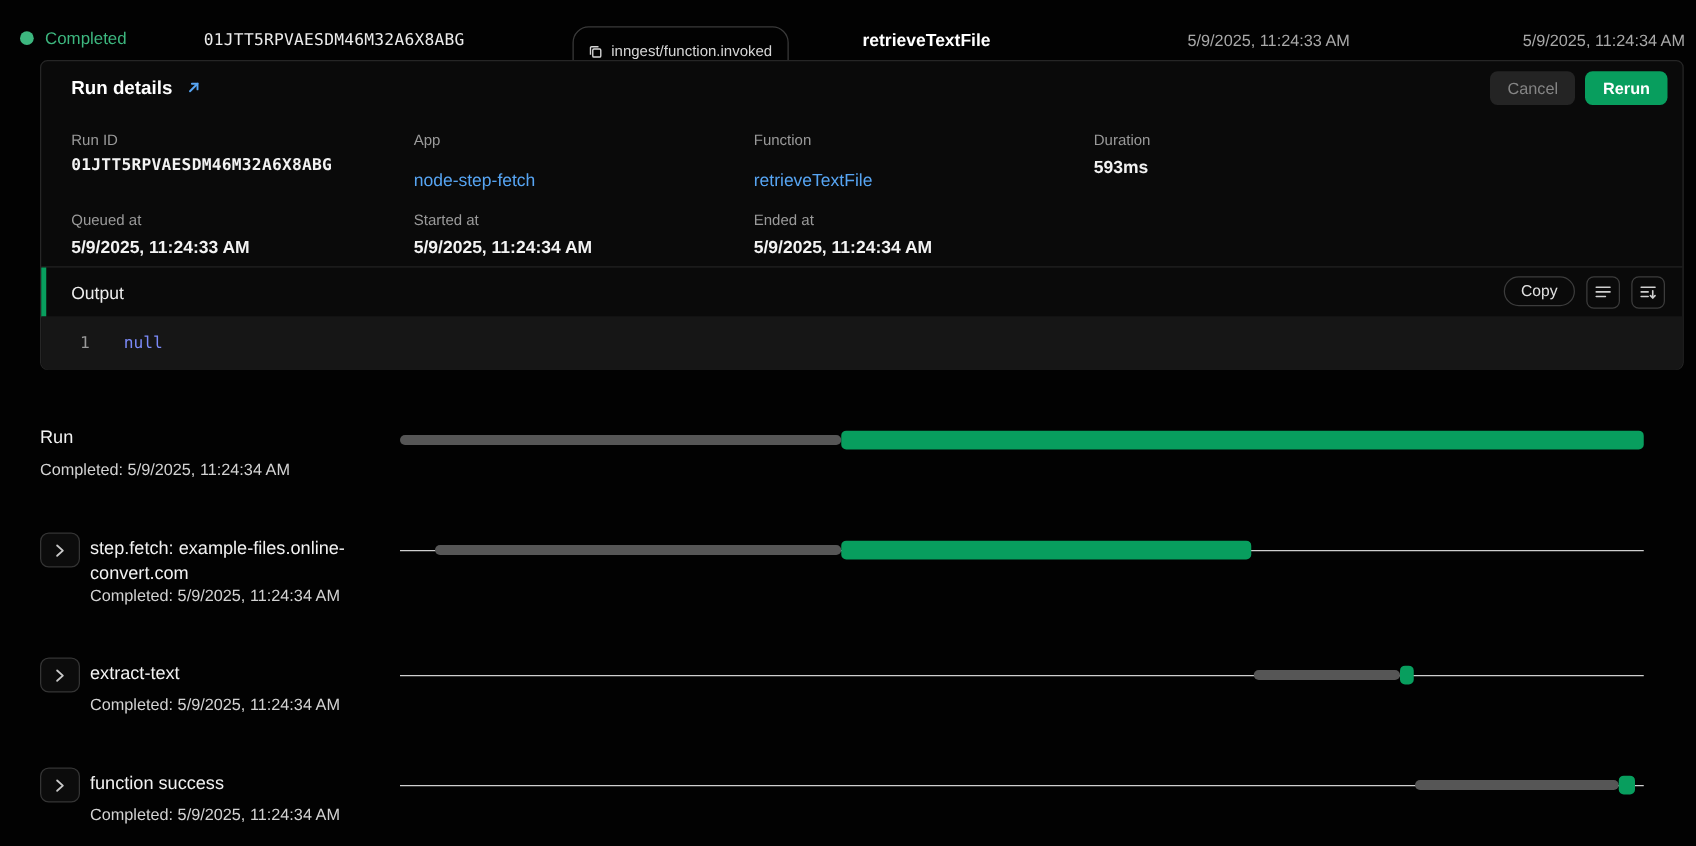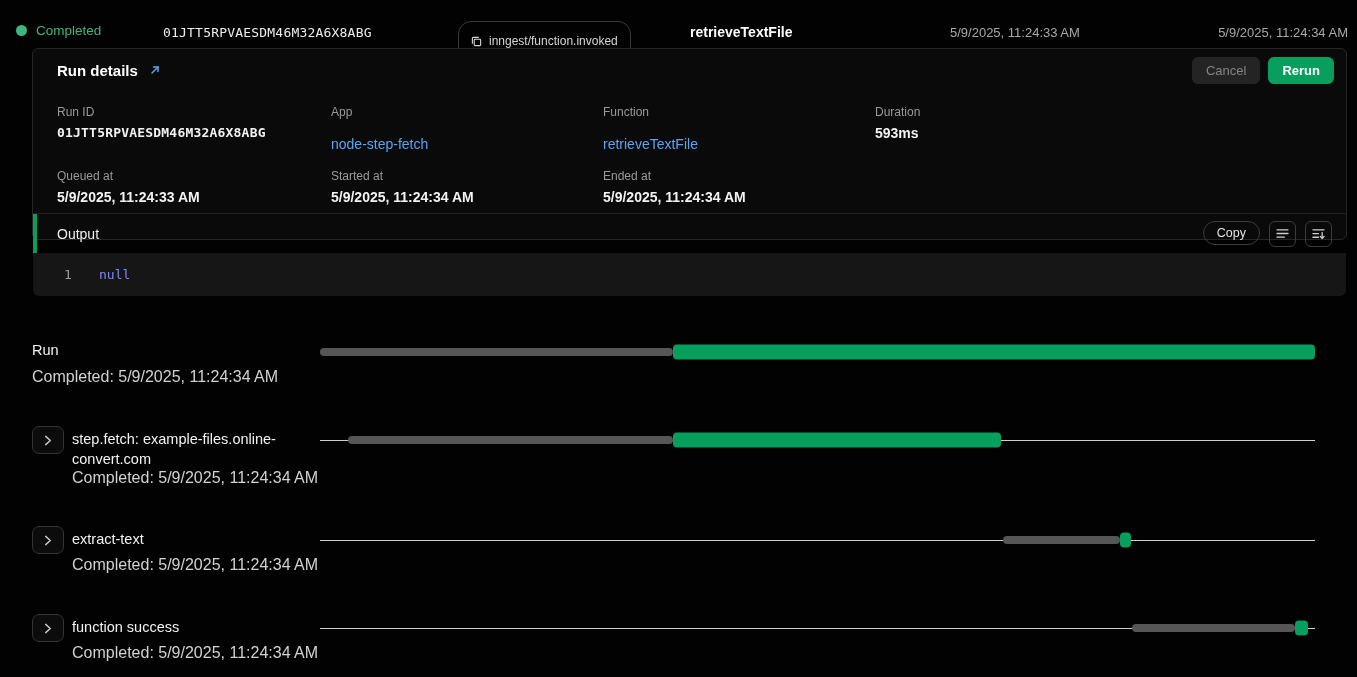--- a/index.html
+++ b/index.html
@@ -29,21 +29,21 @@
   .status-text{color:var(--status-green);font-size:13.5px;font-weight:500;}
   .top-runid{position:absolute;left:163px;top:13px;font-size:13px;color:#ececec;letter-spacing:.2px;}
   .event-pill{position:absolute;left:458px;top:9px;height:40px;display:flex;align-items:center;gap:7px;
     border:1px solid #3a3a3a;border-radius:13px;padding:0 12px;color:#d6d6d6;font-size:12px;background:transparent;cursor:pointer;}
   .event-pill svg{display:block;}
   .top-fname{position:absolute;left:690px;top:12px;font-size:14px;font-weight:700;color:#fff;}
   .top-ts1{position:absolute;left:950px;top:13px;font-size:13px;color:#a8a8a8;}
   .top-ts2{position:absolute;right:9px;top:13px;font-size:13px;color:#a8a8a8;}
 
   
-  .panel{position:absolute;left:32px;top:48px;width:1315px;height:192px;background:var(--panel);
+  .panel{position:absolute;left:32px;top:48px;width:1315px;height:248px;background:var(--panel);
     border:1px solid var(--border);border-radius:6px;}
   .panel-header{display:flex;align-items:center;height:42px;padding:0 12px 0 24px;}
   .panel-title{font-size:15px;font-weight:600;color:#fff;}
   .ext-link{background:none;border:none;color:var(--link-blue);margin-left:9px;cursor:pointer;display:flex;align-items:center;padding:2px;}
   .header-actions{margin-left:auto;display:flex;gap:8px;}
   .btn{border:none;border-radius:6px;font-size:13px;padding:6px 14px;cursor:pointer;font-family:inherit;}
   .btn-cancel{background:#242424;color:#858585;font-weight:500;}
   .btn-rerun{background:var(--accent-green);color:#fff;font-weight:600;}
 
   .details-grid{position:absolute;left:24px;top:56px;right:16px;display:grid;
@@ -63,21 +63,21 @@
   .icon-btn{width:27px;height:26px;border:1px solid #3c3c3c;background:transparent;border-radius:6px;
     display:flex;align-items:center;justify-content:center;color:#cfcfcf;cursor:pointer;}
 
   .code-row{position:absolute;left:0;top:204px;width:100%;height:43px;background:#161616;
     border-radius:0 0 6px 6px;display:flex;align-items:center;font-size:13px;}
   .line-no{color:#9a9a9a;padding-left:31px;width:66px;}
   .code-text{color:var(--code-value);}
 
   
   .tl-label{position:absolute;font-size:14.5px;font-weight:500;color:#f2f2f2;line-height:20px;}
-  .tl-sub{position:absolute;font-size:16px;color:#d2d2d2;}
+  .tl-sub{position:absolute;font-size:13px;color:#d2d2d2;}
   .chev-btn{position:absolute;left:32px;width:32px;height:28px;border:1px solid #343434;border-radius:7px;
     background:#0c0c0c;color:#c9c9c9;display:flex;align-items:center;justify-content:center;cursor:pointer;}
   .track{position:absolute;left:320px;width:995px;height:18px;}
   .track.baseline::before{content:"";position:absolute;left:0;right:0;top:50%;height:1px;background:#cfcfcf;}
   .seg{position:absolute;top:50%;transform:translateY(-50%);}
   .seg-queue{height:8px;background:var(--queue-gray);border-radius:4px;}
   .seg-active{height:15px;background:var(--accent-green);border-radius:4px;z-index:2;}
 </style>
 </head>
 <body>

